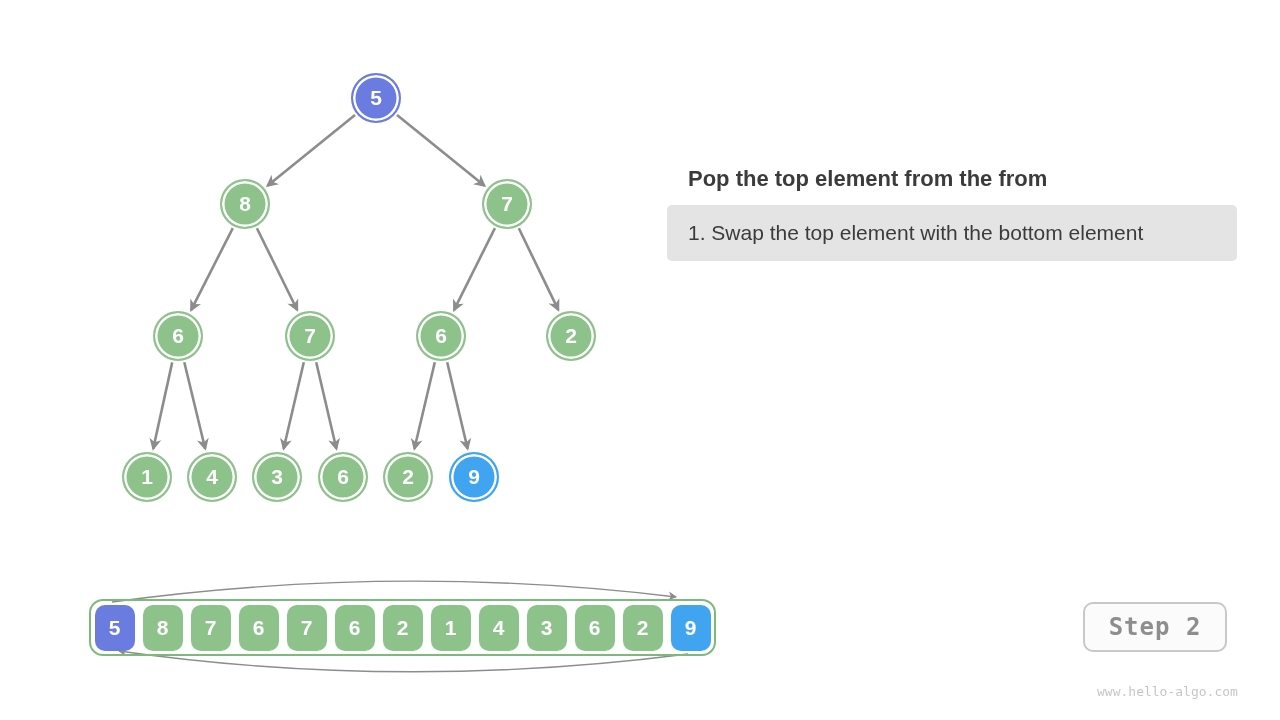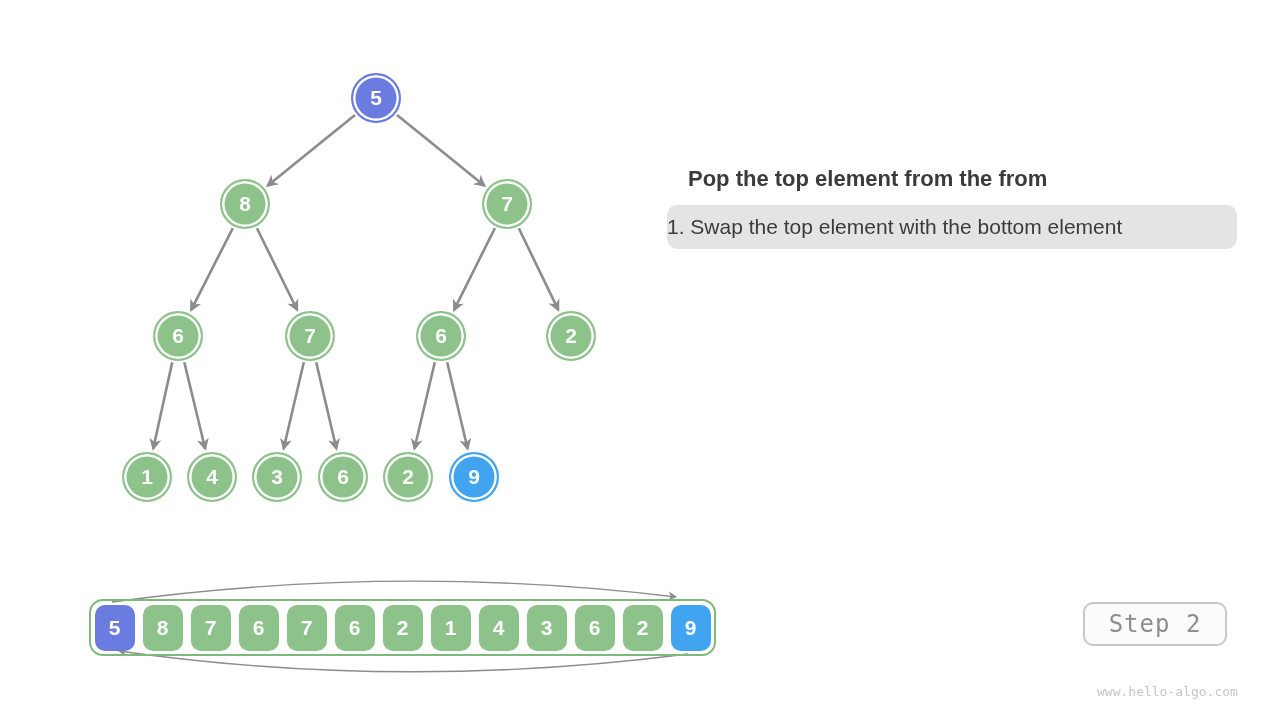--- a/index.html
+++ b/index.html
@@ -34,30 +34,30 @@
   }
   .cell.green  { background:var(--green); }
   .cell.purple { background:var(--purple); }
   .cell.blue   { background:var(--blue); }
 
   .title {
     position:absolute; left:688px; top:166px;
     font-size:22px; font-weight:bold; color:var(--text-dark); white-space:nowrap;
   }
   .note {
-    position:absolute; left:667px; top:205px; width:570px; height:44px;
-    box-sizing:border-box; background:var(--note-bg); border-radius:10px;
+    position:absolute; left:667px; top:205px; width:570px; height:56px;
+    box-sizing:border-box; background:var(--note-bg); border-radius:5px;
     font-size:21px; color:var(--text-dark);
-    display:flex; align-items:center; white-space:nowrap;
+    display:flex; align-items:center; padding-left:21px; white-space:nowrap;
   }
   .step-btn {
-    position:absolute; left:1083px; top:602px; width:144px; height:44px;
+    position:absolute; left:1083px; top:602px; width:144px; height:50px;
     box-sizing:border-box; border:2px solid var(--step-border); border-radius:10px;
     background:#FBFBFB; color:var(--step-text);
-    font-family:"DejaVu Sans Mono", monospace; font-size:24px; font-weight:normal;
+    font-family:"DejaVu Sans Mono", monospace; font-size:24px; font-weight:bold;
     display:flex; align-items:center; justify-content:center; letter-spacing:1px;
   }
   .watermark {
     position:absolute; left:1076px; top:684px;
     font-family:"DejaVu Sans Mono", monospace; font-size:13px; color:var(--watermark-gray);margin-left:21px;
   }
 </style>
 </head>
 <body>
 

